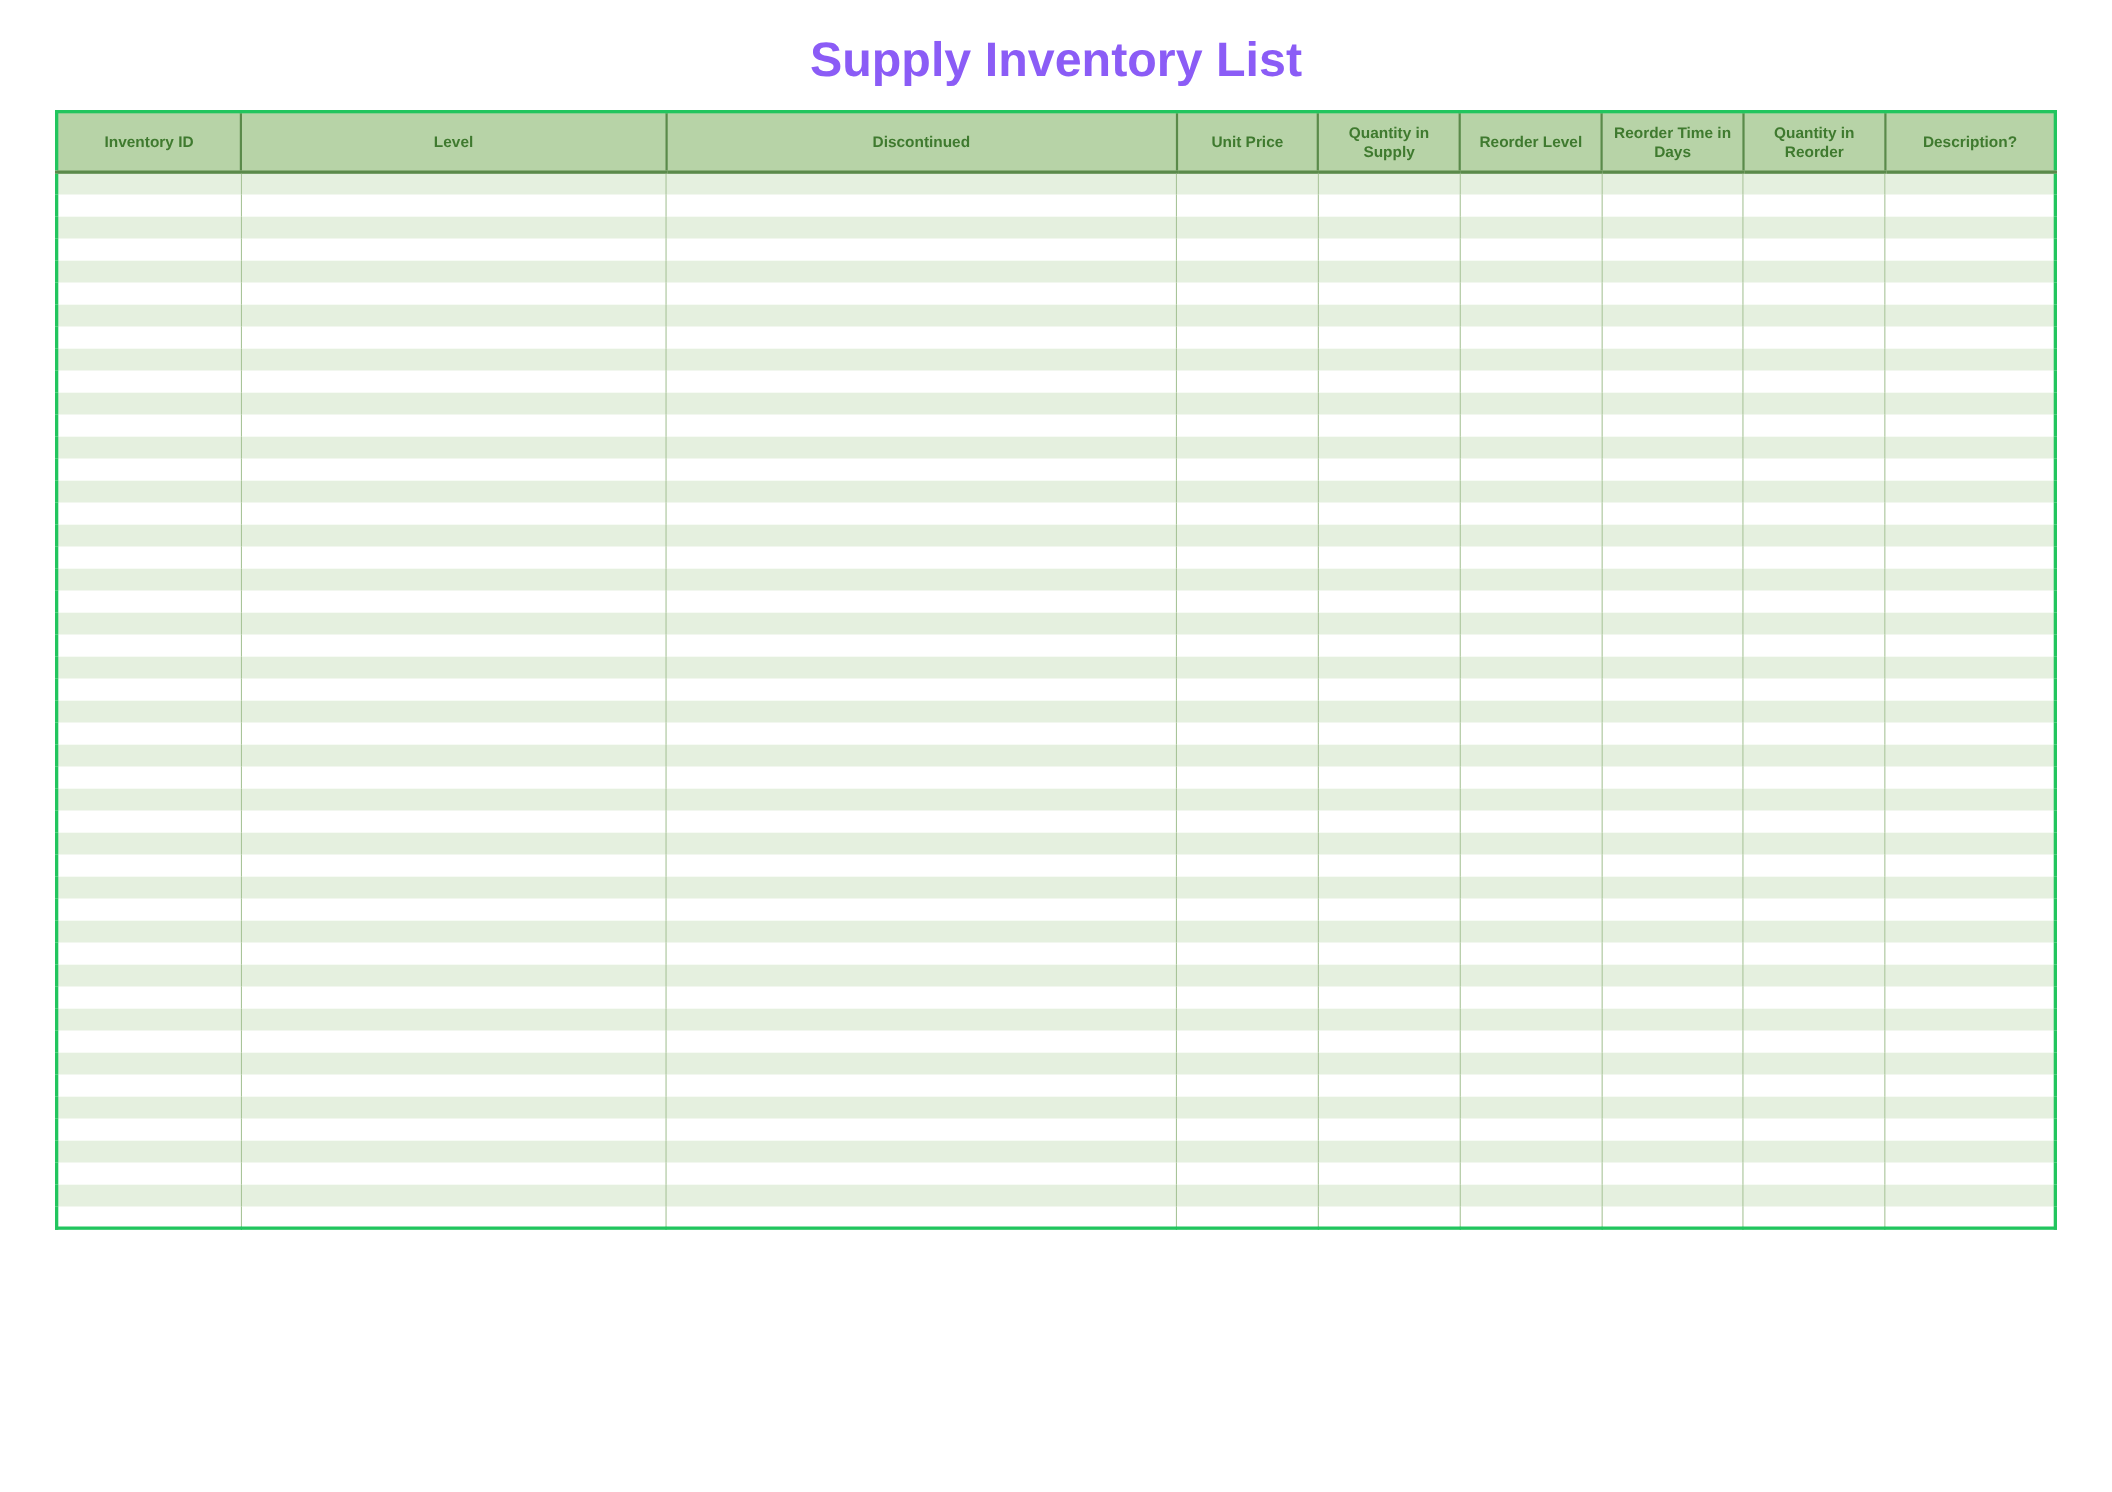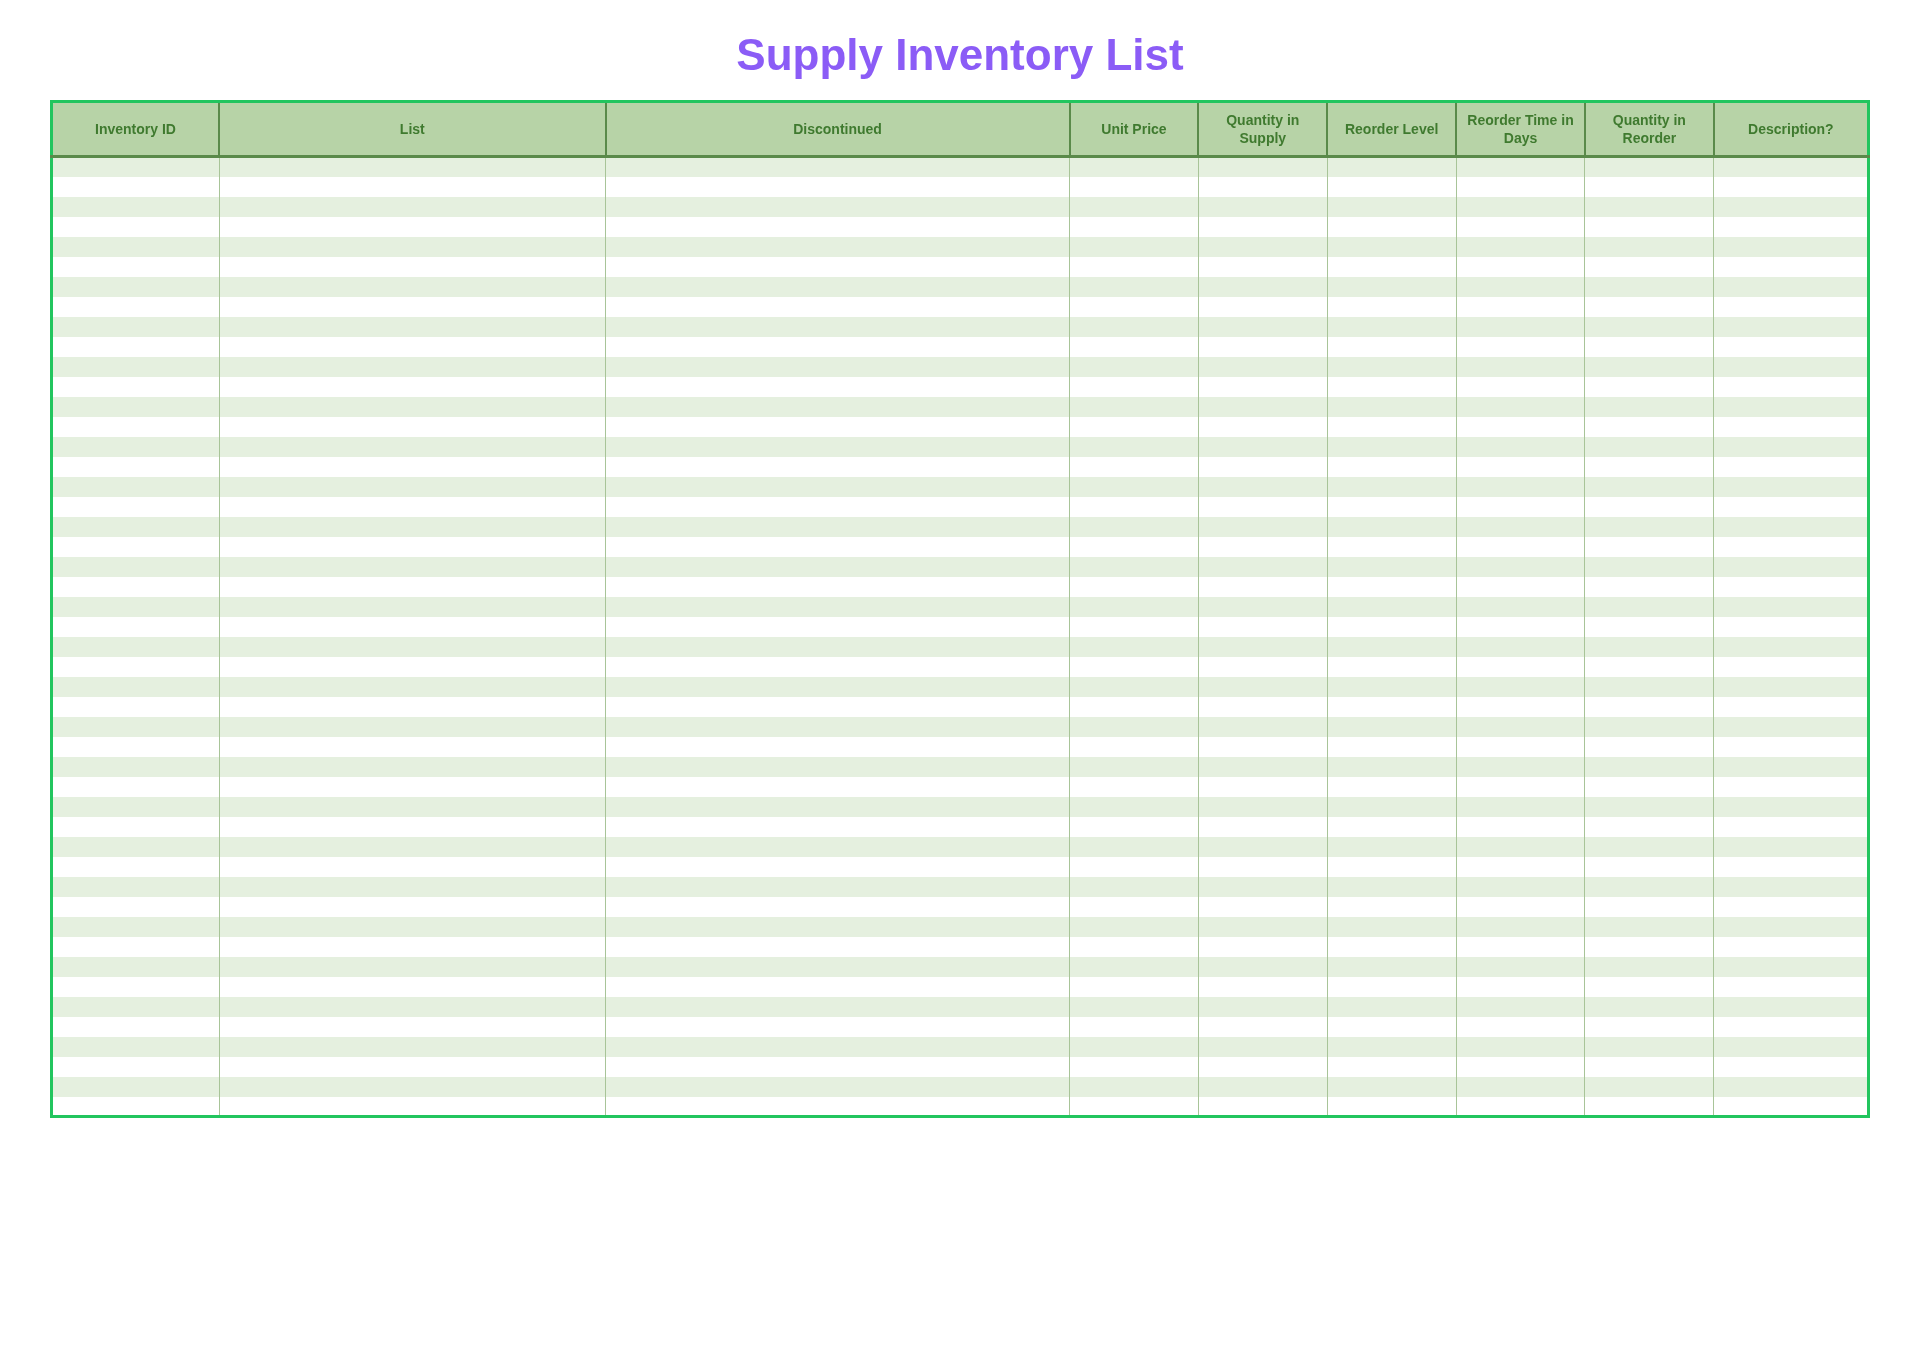--- a/index.html
+++ b/index.html
@@ -54,21 +54,21 @@
 </style>
 </head>
 <body>
 
 <div class="title">Supply Inventory List</div>
 
 <table class="inventory-table">
   <thead>
     <tr>
       <th class="col-id">Inventory ID</th>
-      <th class="col-name">List</th>
+      <th class="col-name">Level</th>
       <th class="col-desc">Discontinued</th>
       <th class="col-price">Unit Price</th>
       <th class="col-qty">Quantity in Supply</th>
       <th class="col-reorder">Reorder Level</th>
       <th class="col-time">Reorder Time in Days</th>
       <th class="col-qtyr">Quantity in Reorder</th>
       <th class="col-disc">Description?</th>
     </tr>
   </thead>
   <tbody id="table-body">

